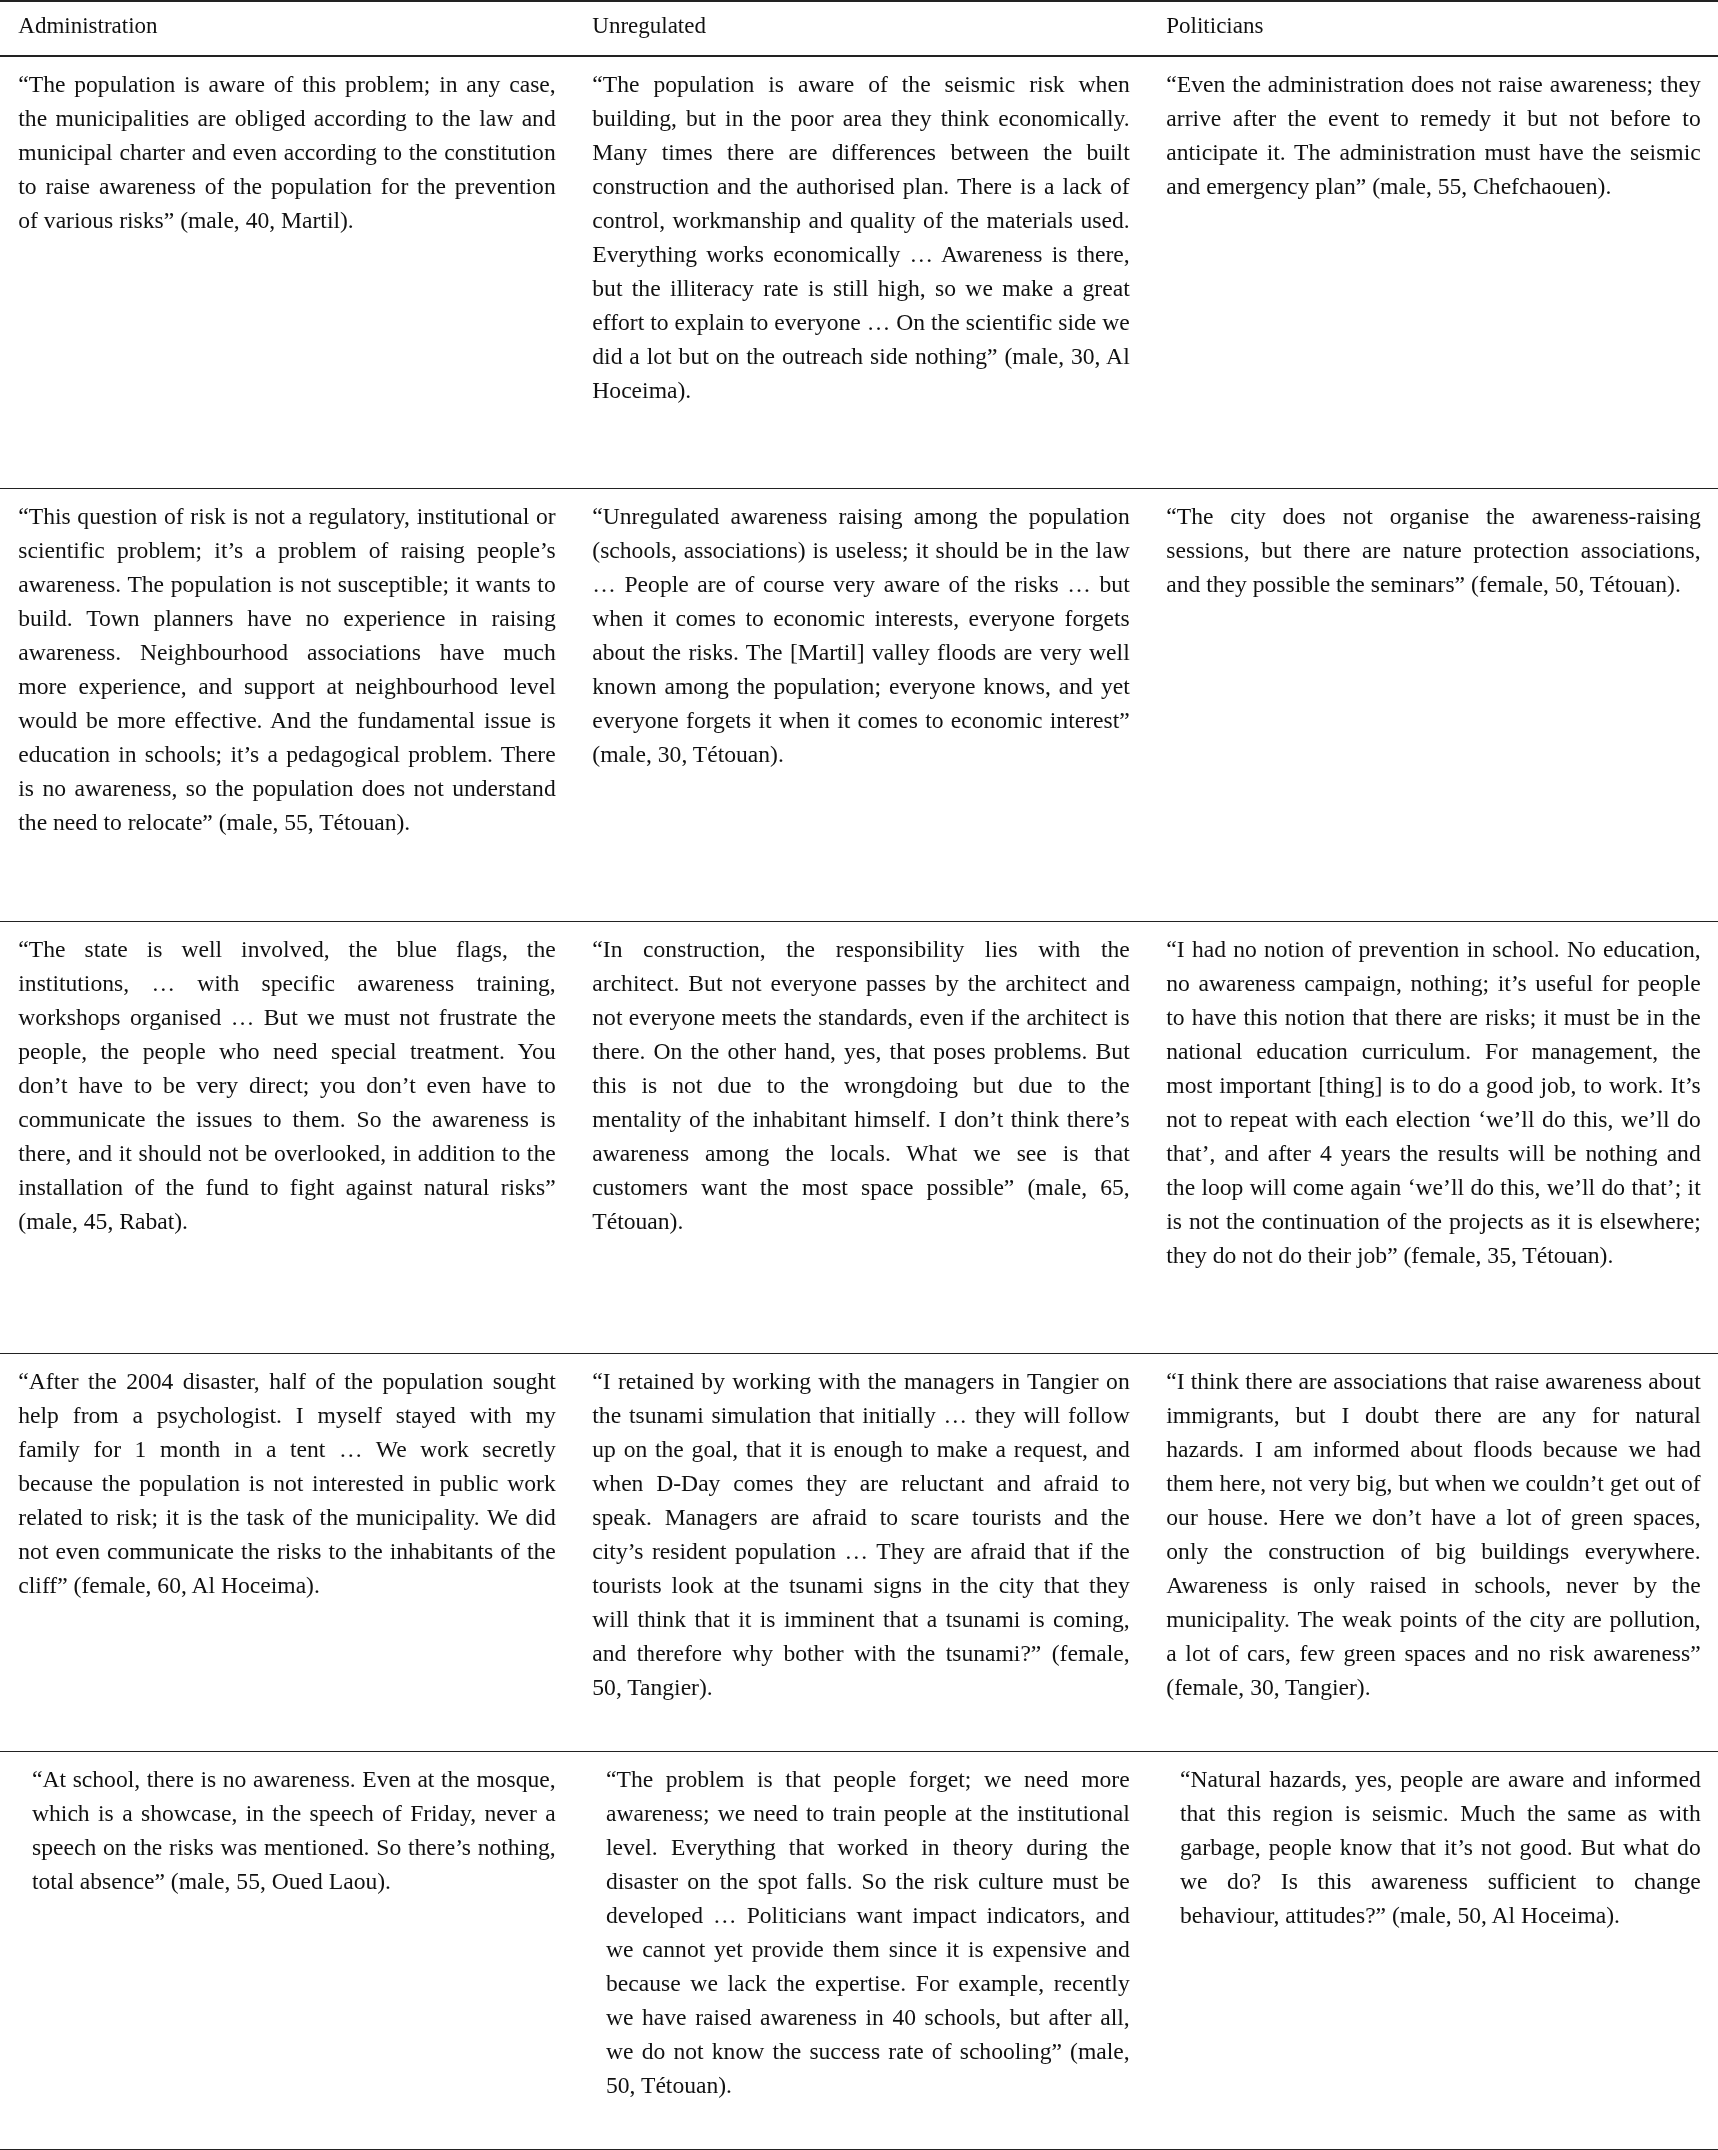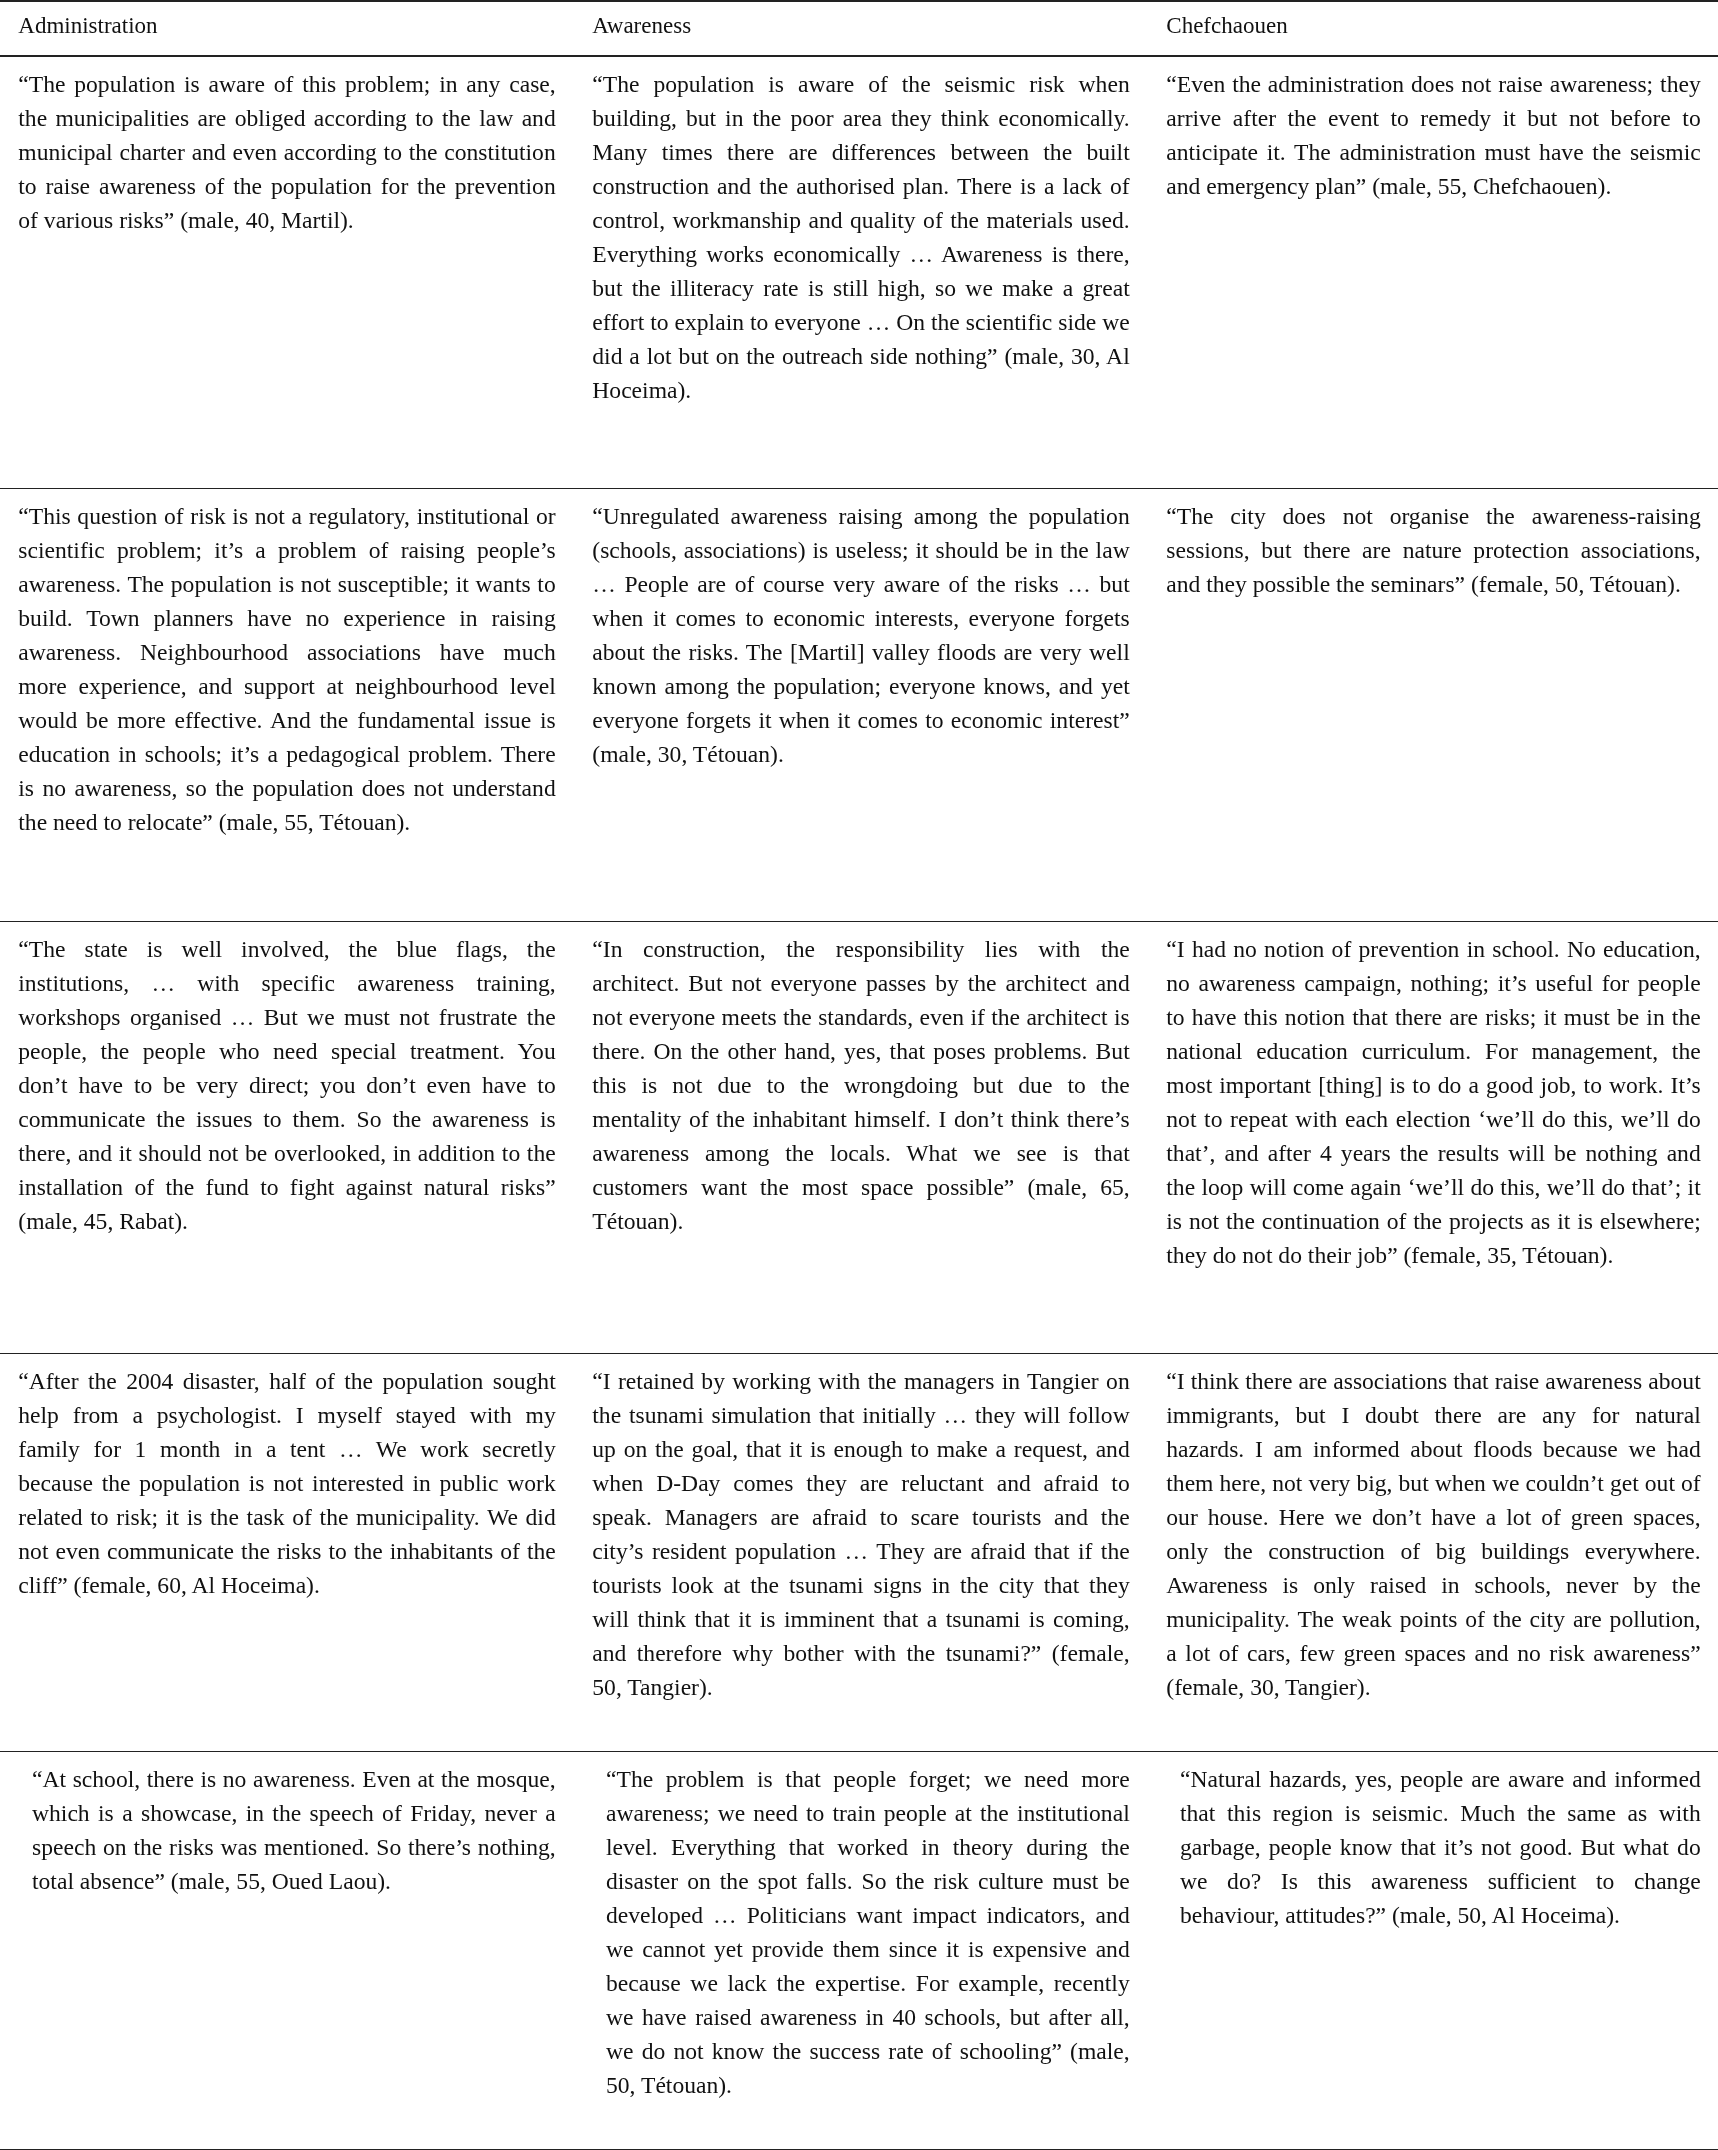--- a/index.html
+++ b/index.html
@@ -62,22 +62,22 @@
 
 <table class="quote-table" lang="en">
   <colgroup>
     <col class="c1">
       <col class="c2">
       <col class="c3">
   </colgroup>
   <thead>
     <tr>
       <th>Administration</th>
-      <th>Awareness</th>
-      <th>Chefchaouen</th>
+      <th>Unregulated</th>
+      <th>Politicians</th>
     </tr>
   </thead>
   <tbody>
     <tr class="row-1">
       <td>“The population is aware of this problem; in any case, the municipalities are obliged according to the law and municipal charter and even according to the constitution to raise awareness of the population for the prevention of various risks” (male, 40, Martil).</td>
       <td>“The population is aware of the seismic risk when building, but in the poor area they think economically. Many times there are differences between the built construction and the authorised plan. There is a lack of control, workmanship and quality of the materials used. Everything works economically … Awareness is there, but the illiteracy rate is still high, so we make a great effort to explain to everyone … On the scientific side we did a lot but on the outreach side nothing” (male, 30, Al Hoceima).</td>
       <td>“Even the administration does not raise awareness; they arrive after the event to remedy it but not before to anticipate it. The administration must have the seismic and emergency plan” (male, 55, Chefchaouen).</td>
     </tr>
     <tr class="row-2">
       <td>“This question of risk is not a regulatory, institutional or scientific problem; it’s a problem of raising people’s awareness. The population is not susceptible; it wants to build. Town planners have no experience in raising awareness. Neighbourhood associations have much more experience, and support at neighbourhood level would be more effective. And the fundamental issue is education in schools; it’s a pedagogical problem. There is no awareness, so the population does not understand the need to relocate” (male, 55, Tétouan).</td>

